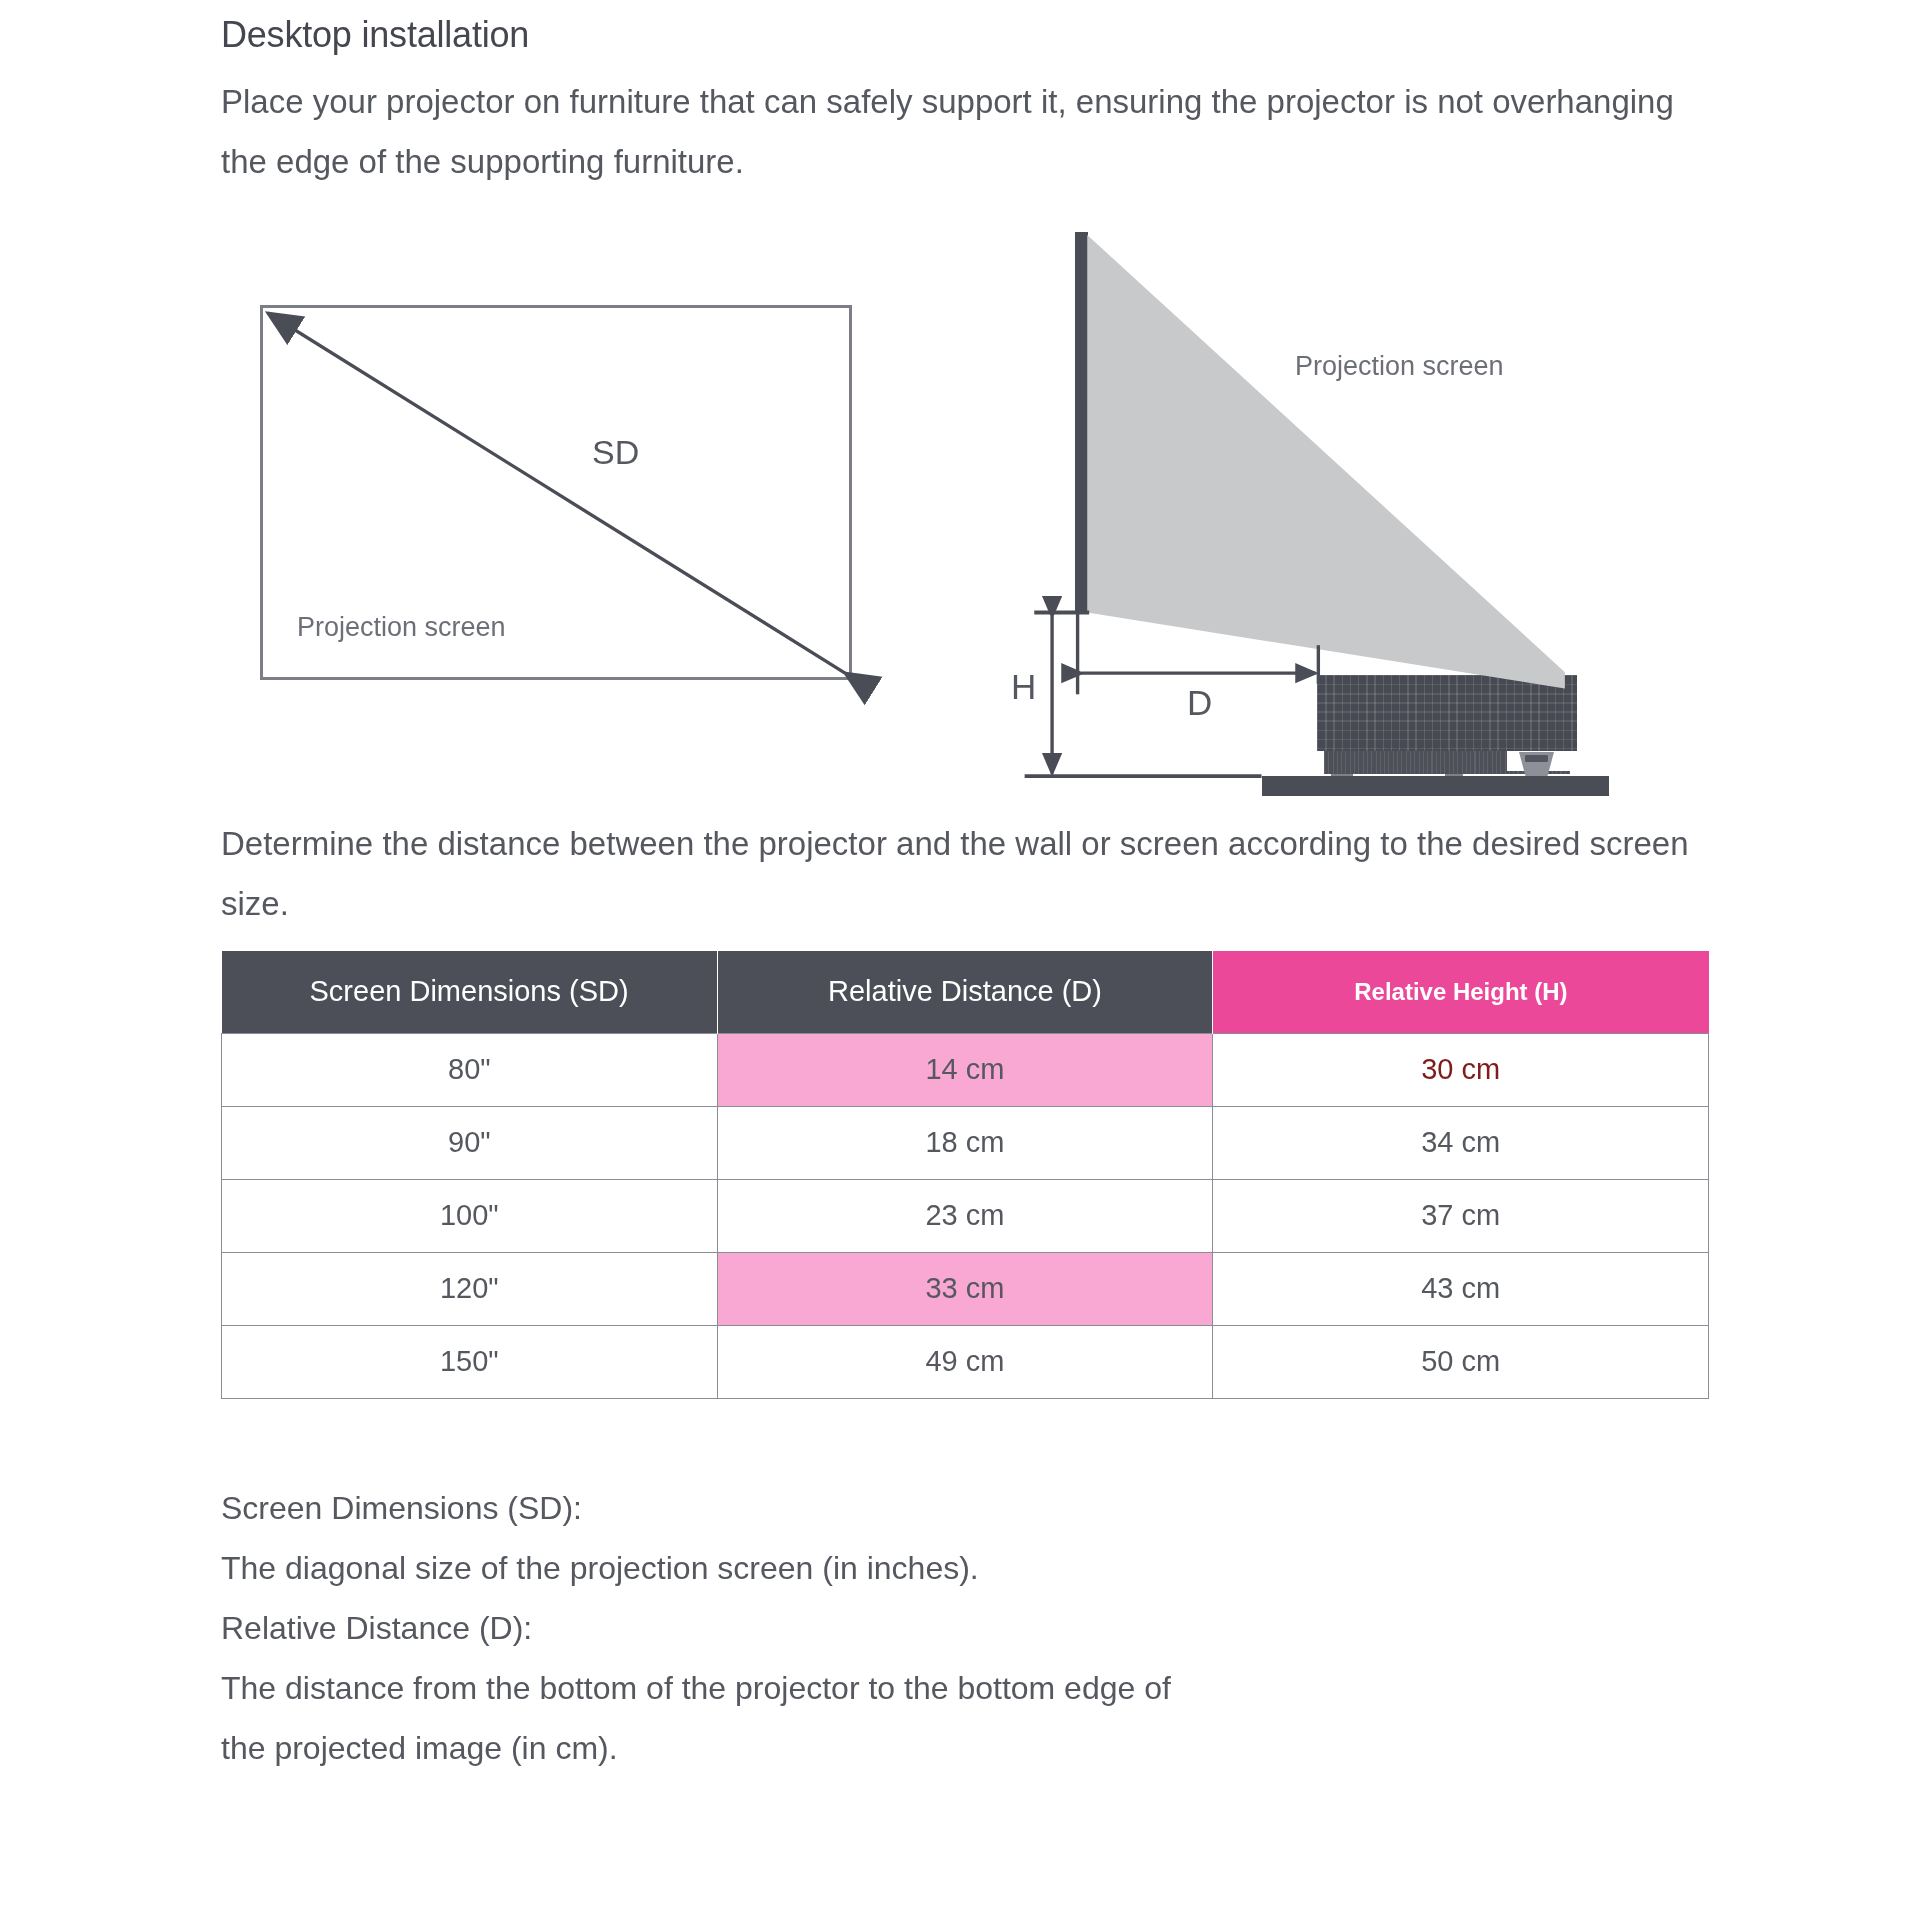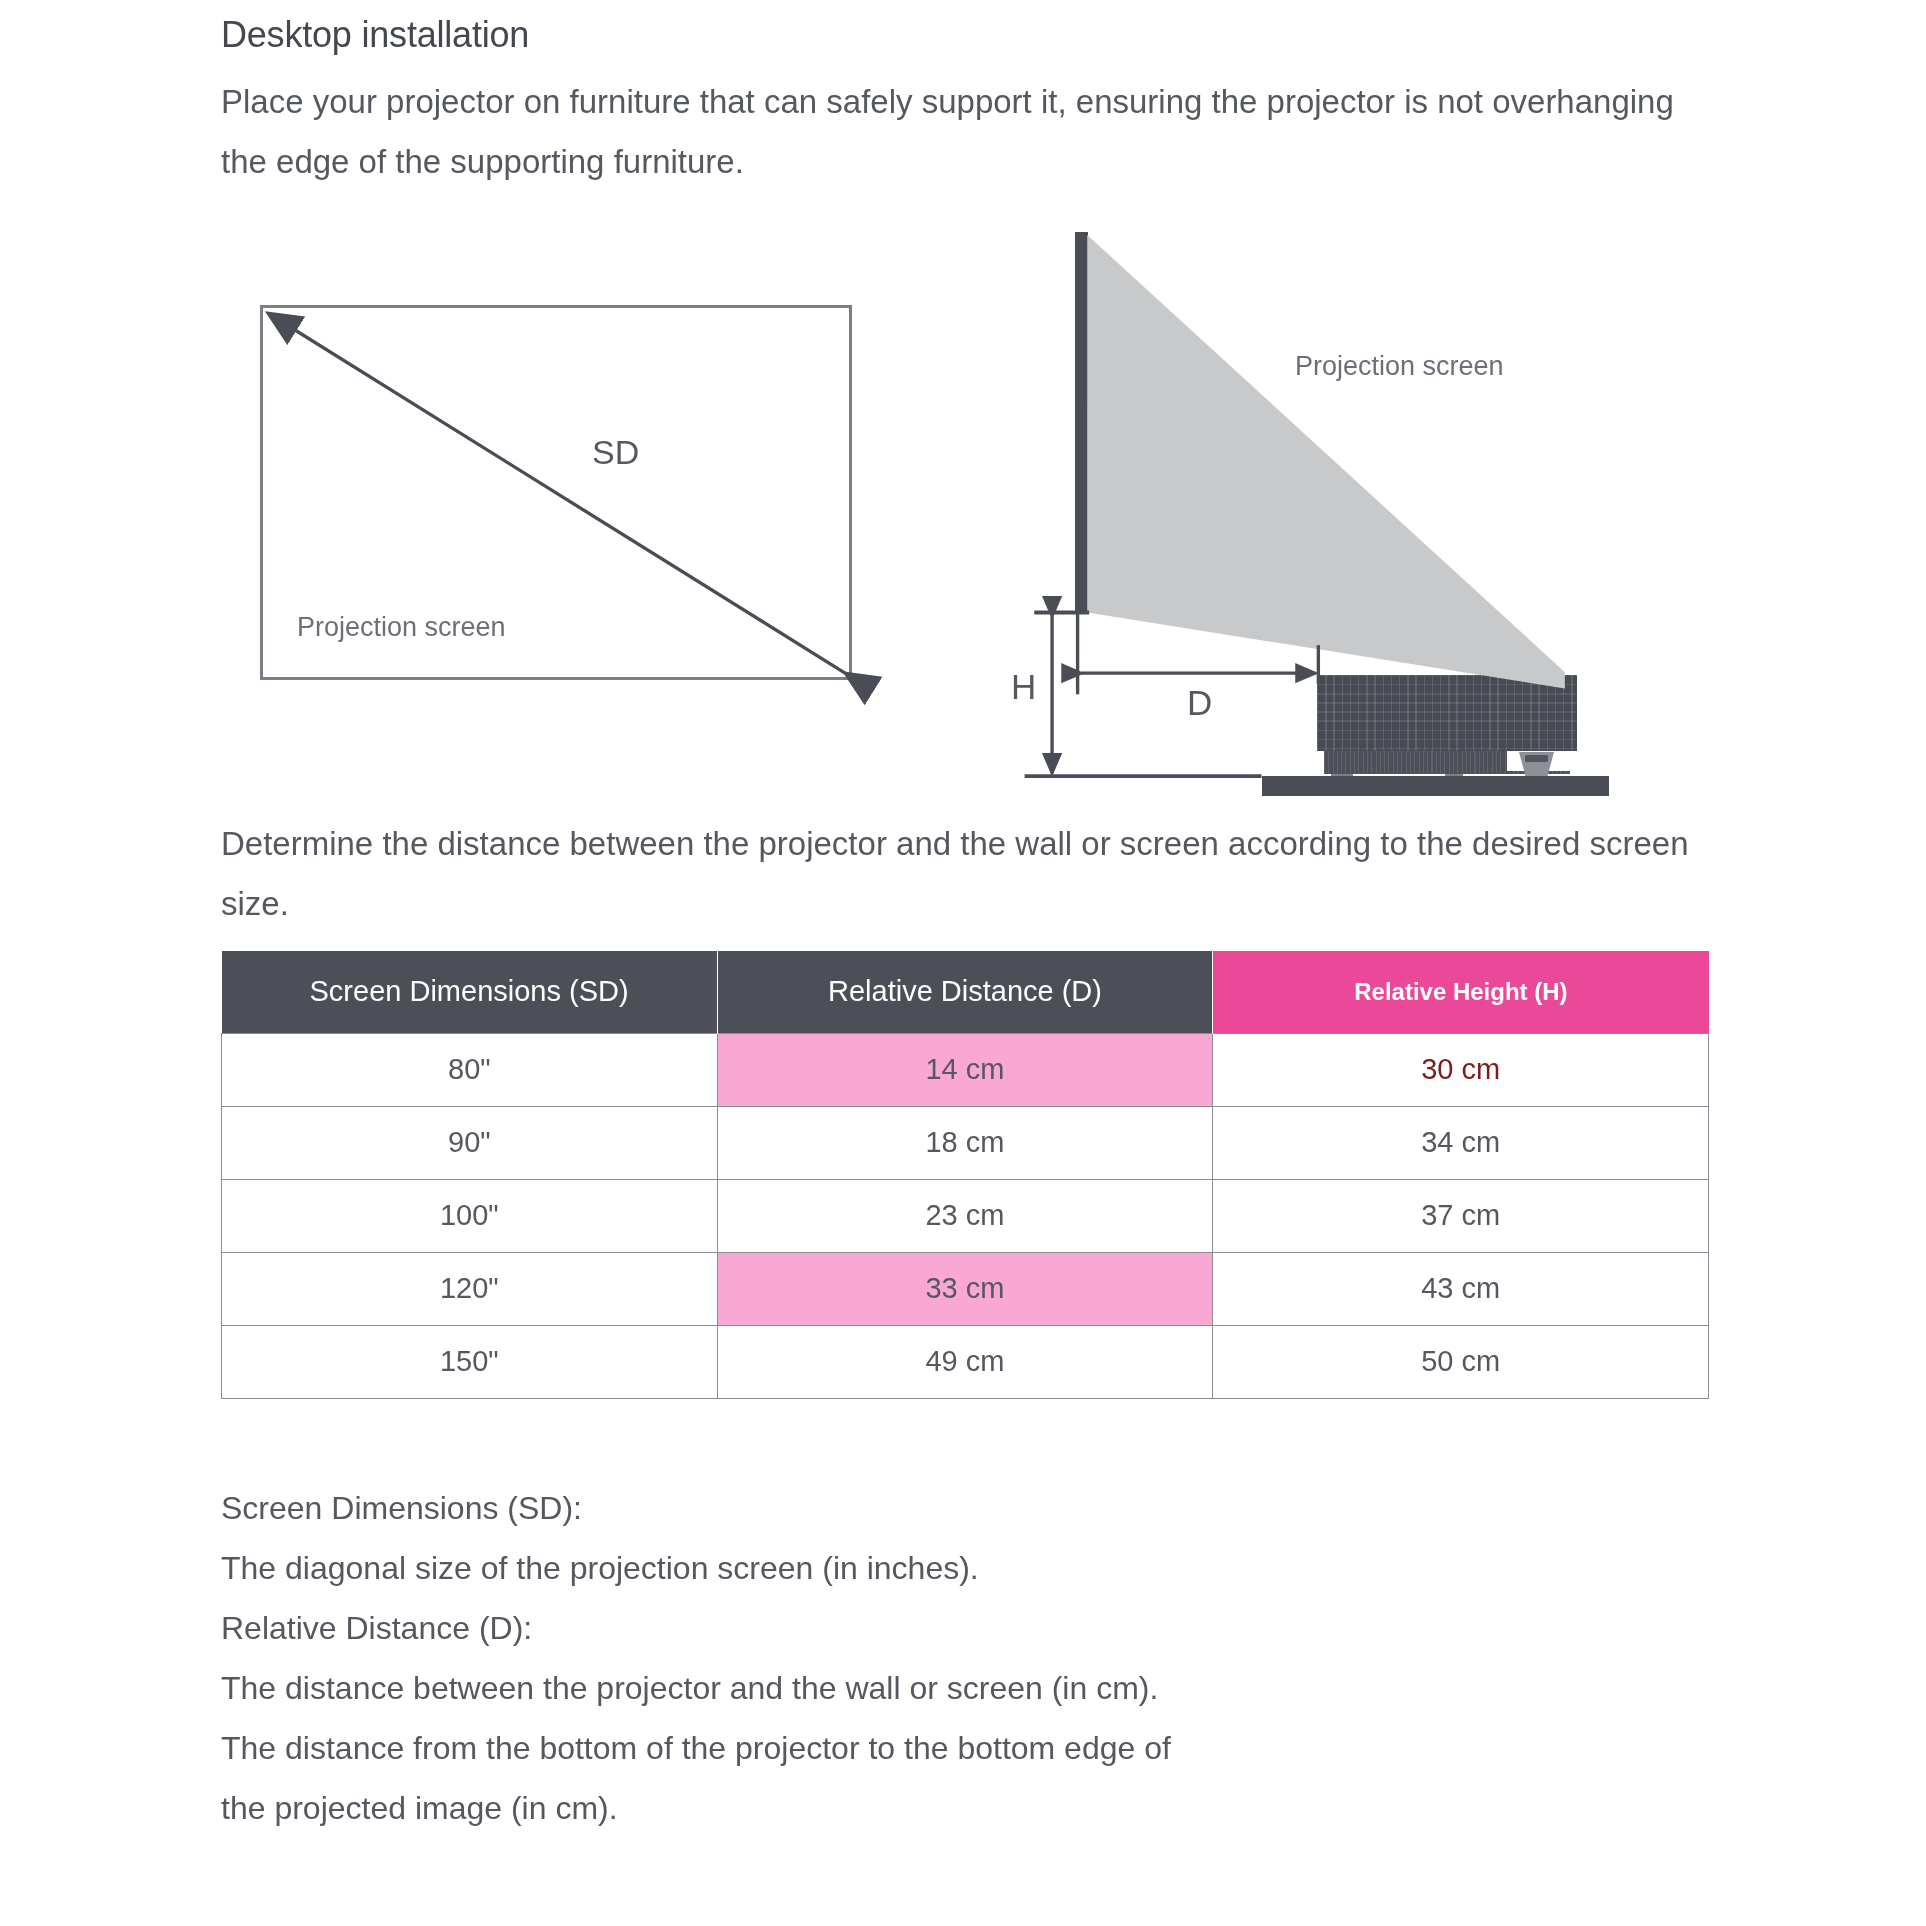--- a/index.html
+++ b/index.html
@@ -251,19 +251,18 @@
           <td style="font-size: 29px; color: rgb(85, 88, 95); text-align: center; height: 73px; padding: 0px 4.8px; background: rgb(255, 255, 255); border: 1.4px solid rgb(138, 141, 149);">49 cm</td>
           <td style="font-size: 29px; color: rgb(85, 88, 95); text-align: center; height: 73px; padding: 0px 4.8px; background: rgb(255, 255, 255); border: 1.4px solid rgb(138, 141, 149);">50 cm</td>
         </tr>
       </tbody>
   </table>
 
   <div class="defs-block" id="defs">
       <div>Screen Dimensions (SD):</div>
       <div>The diagonal size of the projection screen (in inches).</div>
       <div>Relative Distance (D):</div>
-      <div>The distance between the projector and the wall or screen (in cm).</div>
       <div>The distance from the bottom of the projector to the bottom edge of</div>
       <div>the projected image (in cm).</div>
     </div>
 
 </div>
 
 
 </body></html>

